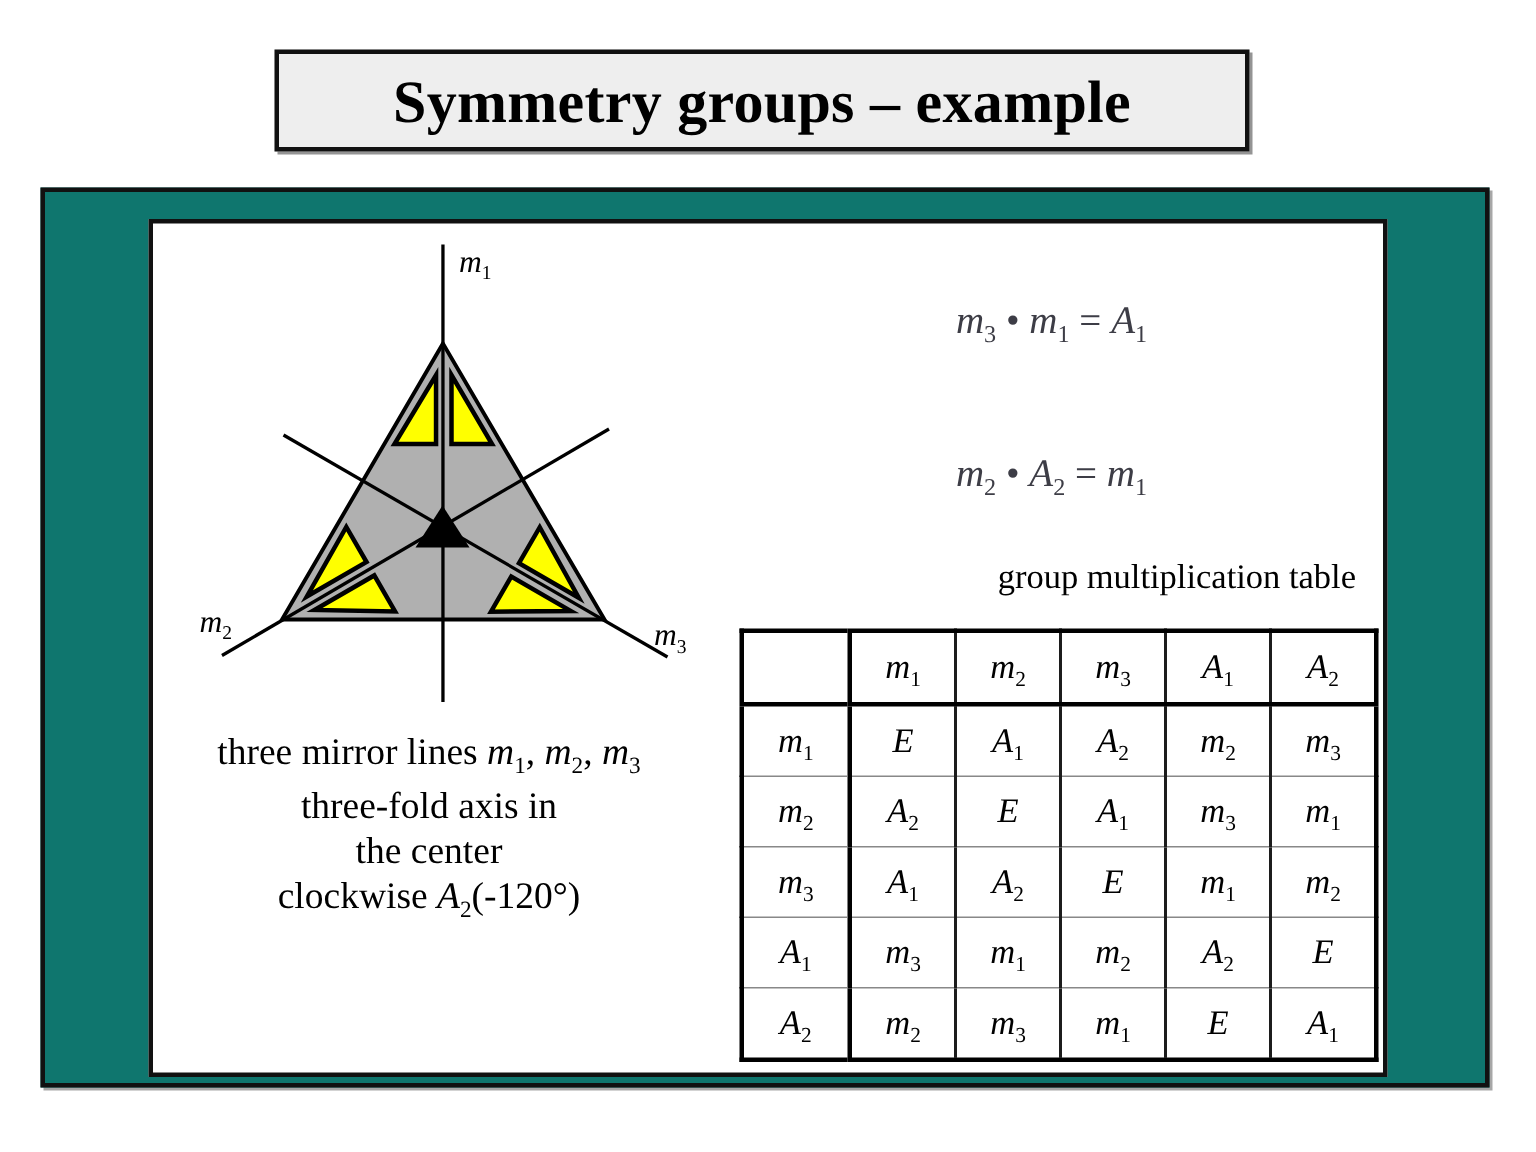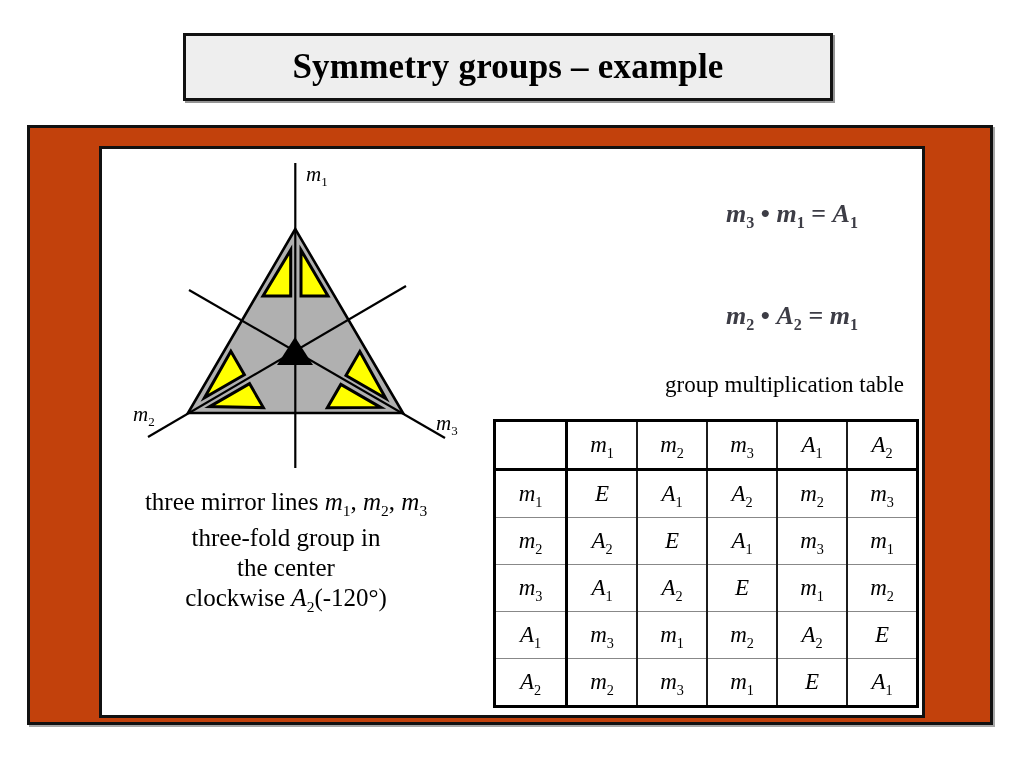--- a/index.html
+++ b/index.html
@@ -7,37 +7,37 @@
     width:1024px; height:768px; position:relative; background:#ffffff;
     font-family:"Liberation Serif","DejaVu Serif",serif; color:#000;
     overflow:hidden;
   }
   .title-box {
     position:absolute; left:183px; top:33px; width:644px; height:62px;
     background:#eeeeee; border:3px solid #111;
     box-shadow:2px 2px 0 rgba(60,60,60,.55);
     display:flex; align-items:center; justify-content:center;
   }
-  .title-text { font-size:35px; font-weight:bold; letter-spacing:.2px; }
+  .title-text { font-size:40px; font-weight:bold; letter-spacing:.2px; }
   .frame {
     position:absolute; left:27px; top:125px; width:960px; height:594px;
-    background:#c2410c; border:3px solid #111;
+    background:#0f766e; border:3px solid #111;
     box-shadow:2px 2px 0 rgba(60,60,60,.45);
   }
   .panel {
     position:absolute; left:69px; top:18px; width:820px; height:566px;
     background:#ffffff; border:3px solid #111; overflow:hidden;
   }
   .diagram { position:absolute; left:-3px; top:-3px; width:825px; height:570px; }
   .dlabel { position:absolute; font-size:21px; }
   .dlabel i { font-style:italic; }
   sub { font-size:62%; line-height:0; font-style:normal; }
   .equation {
-    position:absolute; left:486px; width:270px; text-align:right;
-    font-size:26px; font-weight:bold;
+    position:absolute; left:464px; width:270px; text-align:center;
+    font-size:26px; font-weight:normal;
   }
   .equation i { font-style:italic; }
   .eq1 { top:50px; }
   .eq2 { top:152px; }
   .tcaption {
     position:absolute; left:391px; top:223px; width:411px;
     text-align:right; font-size:23px;
   }
   .mtable { position:absolute; left:391px; top:270px; border-collapse:collapse; border:3px solid #000; }
   .mtable th, .mtable td {
@@ -139,20 +139,20 @@
               <td><i>m</i><sub>3</sub></td>
               <td><i>m</i><sub>1</sub></td>
               <td><i>E</i></td>
               <td><i>A</i><sub>1</sub></td>
             </tr>
           </tbody>
         </table>
 
       <div class="notes">
         <div class="note">three mirror lines <i>m</i><sub>1</sub>, <i>m</i><sub>2</sub>, <i>m</i><sub>3</sub></div>
-        <div class="note gap">three-fold group in</div>
+        <div class="note gap">three-fold axis in</div>
         <div class="note">the center</div>
         <div class="note">clockwise <i>A</i><sub>2</sub>(-120°)</div>
       </div>
 
     </div>
   </div>
 </div>
 
 </body></html>

